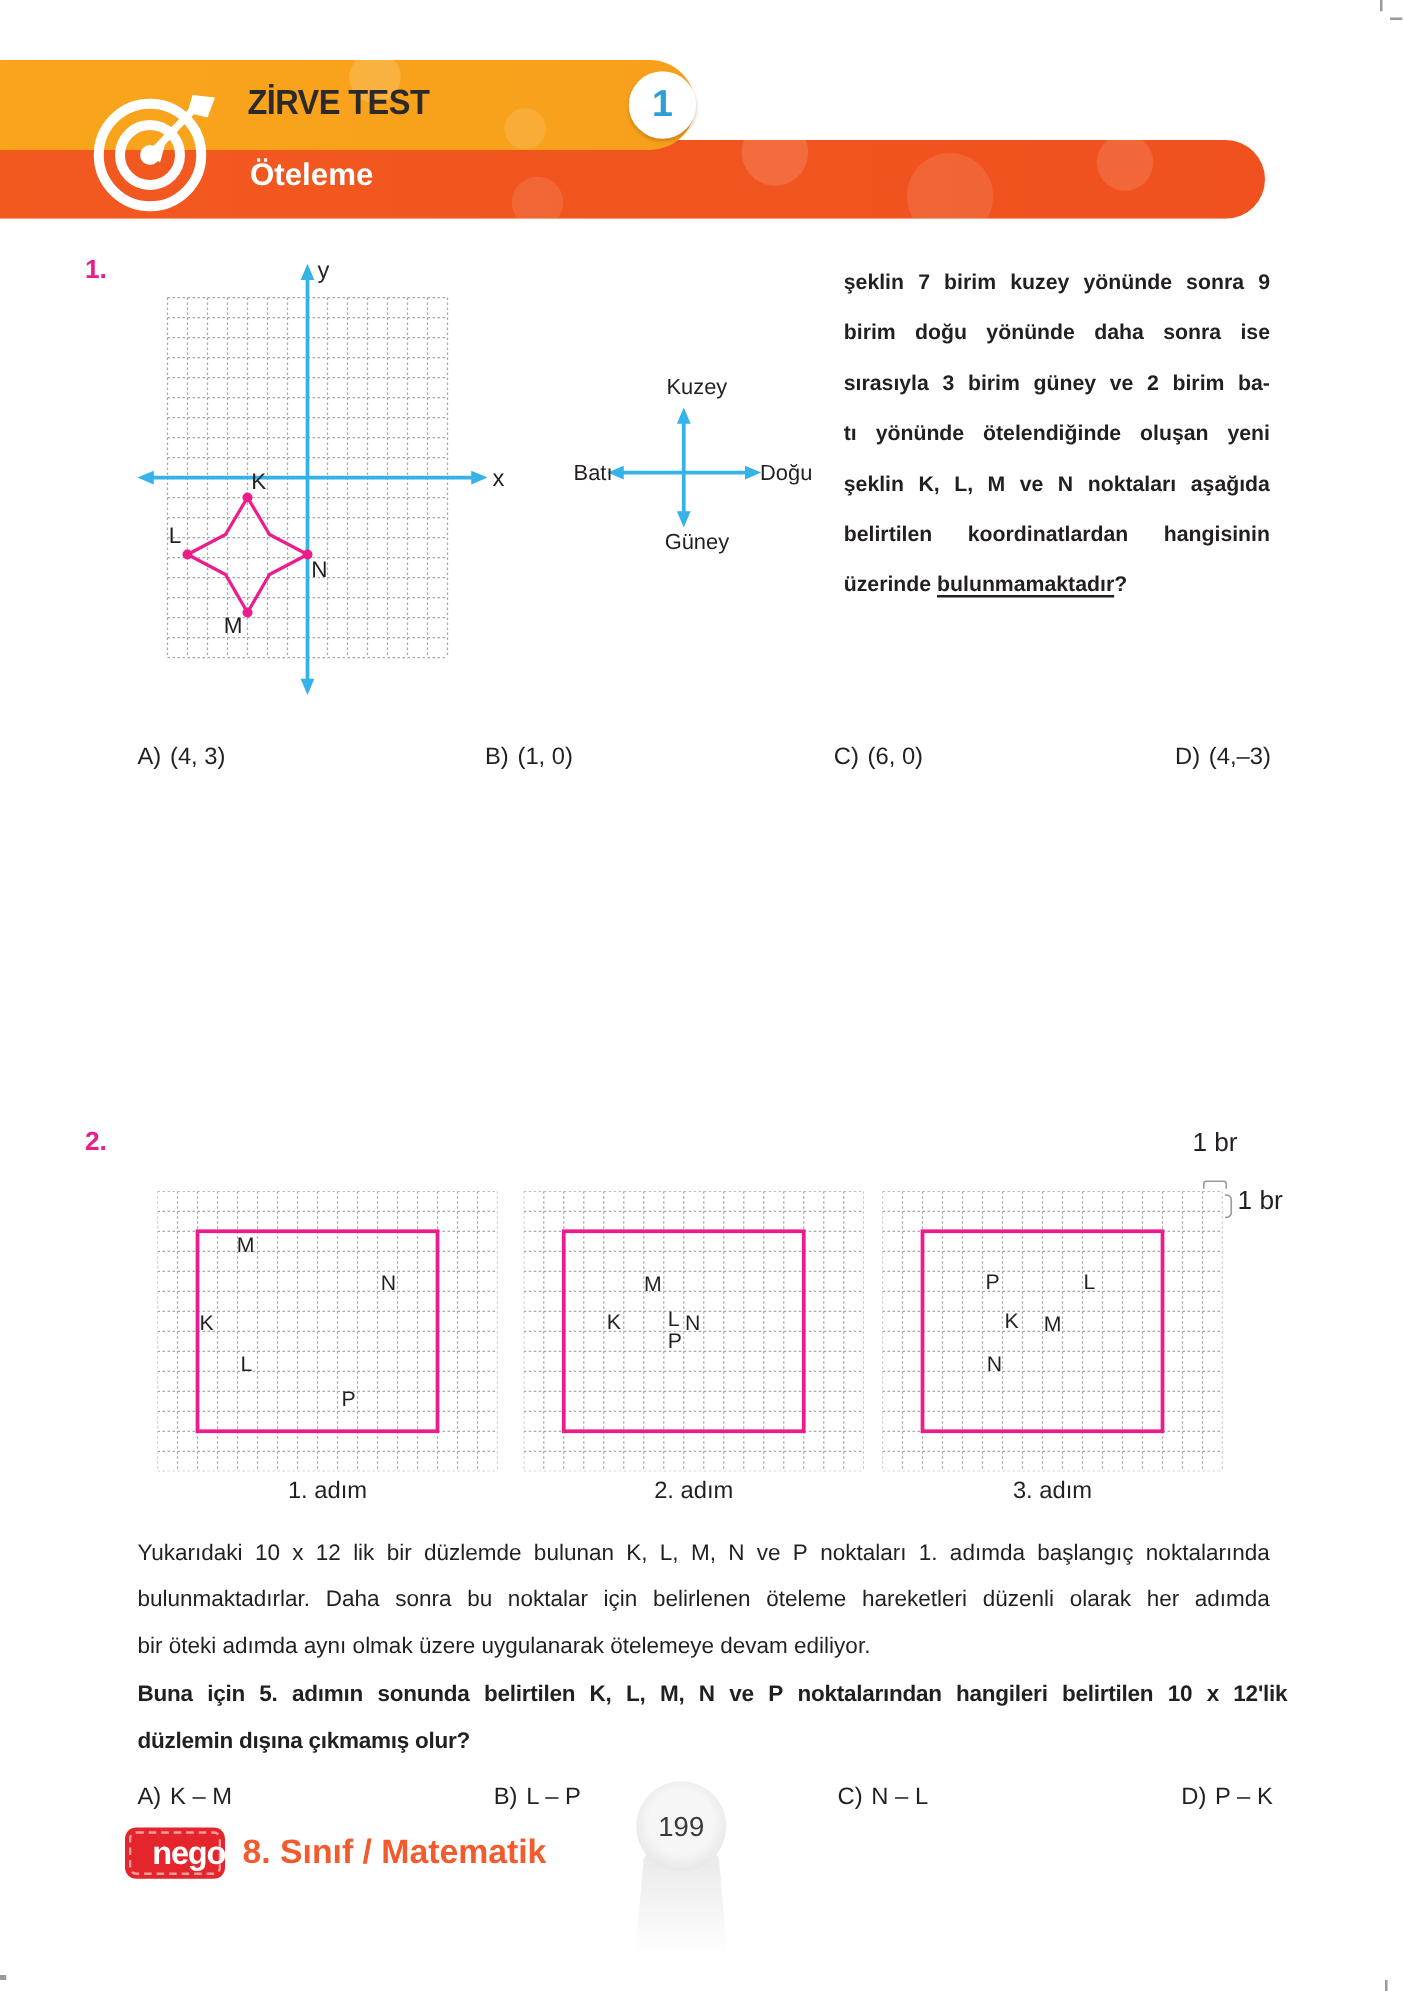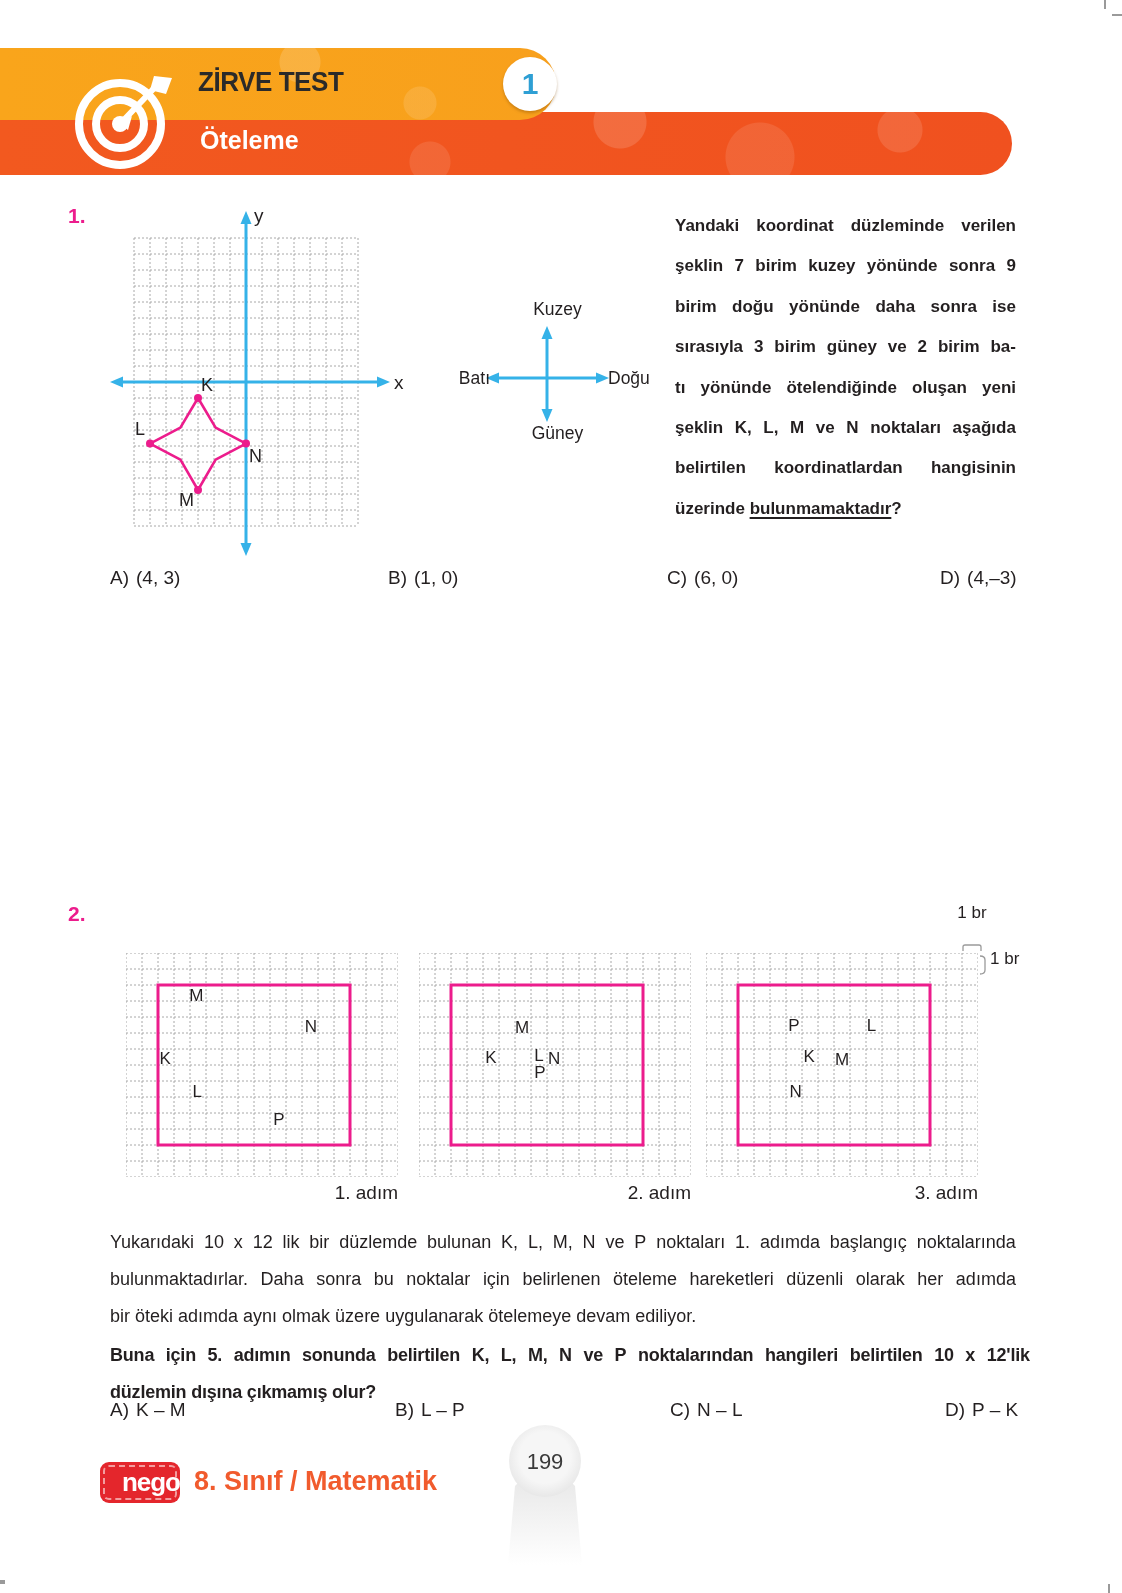--- a/index.html
+++ b/index.html
@@ -23,37 +23,37 @@
   .header-title{left:198px;top:66px;font-size:28px;font-weight:bold;color:#2B2A29;
     letter-spacing:-.5px;transform:scaleX(.93);transform-origin:left;}
   .header-subtitle{left:200px;top:126px;font-size:25px;font-weight:bold;color:#fff;}
   .badge{left:503px;top:57px;width:54px;height:54px;border-radius:50%;background:#fff;
     box-shadow:0 2px 3px rgba(120,70,0,.35);display:flex;align-items:center;justify-content:center;
     font-size:30px;font-weight:bold;color:#2E9FD4;}
   .target-svg{left:70px;top:68px;}
 
   
   .qnum{font-size:21px;font-weight:bold;color:#EC1C8C;}
-  .opt{font-size:19px;color:#231F20;white-space:nowrap;}
+  .opt{font-size:19px;color:#231F20;white-space:nowrap;margin-top:28px;}
   .opt .lbl{margin-right:7px;}
 
   
   .q1text{left:675px;top:206px;width:341px;font-size:17px;font-weight:bold;color:#231F20;}
   .q1text .line{height:40.4px;line-height:40.4px;white-space:nowrap;}
   .flexline{display:flex;justify-content:space-between;white-space:normal;}
   .uline{text-decoration:underline;text-decoration-thickness:2px;text-underline-offset:3px;}
 
   .compass-label{position:absolute;font-size:17.5px;color:#231F20;}
 
   
-  .caption{top:1182px;width:272px;text-align:right;font-size:19px;color:#231F20;}
+  .caption{top:1182px;width:272px;text-align:center;font-size:19px;color:#231F20;}
   .q2para{left:110px;width:906px;font-size:18px;color:#231F20;}
   .q2para .line{height:37px;line-height:37px;white-space:nowrap;}
   .q2bold{font-weight:bold;letter-spacing:-.2px;width:920px;}
-  .unitlbl{font-size:17px;color:#231F20;}
+  .unitlbl{font-size:21px;color:#231F20;}
 
   
   .logo{left:100px;top:1462px;width:80px;height:41px;background:#E4262C;border-radius:9px;
     display:flex;align-items:center;justify-content:flex-end;color:#fff;font-weight:bold;
     font-size:26px;letter-spacing:-1px;outline:2px dashed rgba(255,255,255,.55);outline-offset:-5px;}
   .series{left:194px;top:1466px;font-size:27px;font-weight:bold;color:#F15B2D;}
   .cropmark{background:#9a9a9a;}
 </style>
 </head>
 <body>
@@ -139,26 +139,20 @@
         <polygon points="97,33 102.5,46 91.5,46" fill="#35B2E8"></polygon>
         <polygon points="97,129 91.5,116 102.5,116" fill="#35B2E8"></polygon>
       </svg>
     <div class="compass-label" style="left:0;right:0;top:6px;text-align:center;">Kuzey</div>
     <div class="compass-label" style="left:0;right:0;top:130px;text-align:center;">Güney</div>
     <div class="compass-label" style="left:0;top:75px;width:40px;text-align:right;">Batı</div>
     <div class="compass-label" style="left:158px;top:75px;">Doğu</div>
   </div>
 
   <div class="abs q1text">
-    <div class="line jline flexline">
-        <span>Yandaki</span>
-        <span>koordinat</span>
-        <span>düzleminde</span>
-        <span>verilen</span>
-      </div>
     <div class="line jline flexline">
         <span>şeklin</span>
         <span>7</span>
         <span>birim</span>
         <span>kuzey</span>
         <span>yönünde</span>
         <span>sonra</span>
         <span>9</span>
       </div>
     <div class="line jline flexline">

